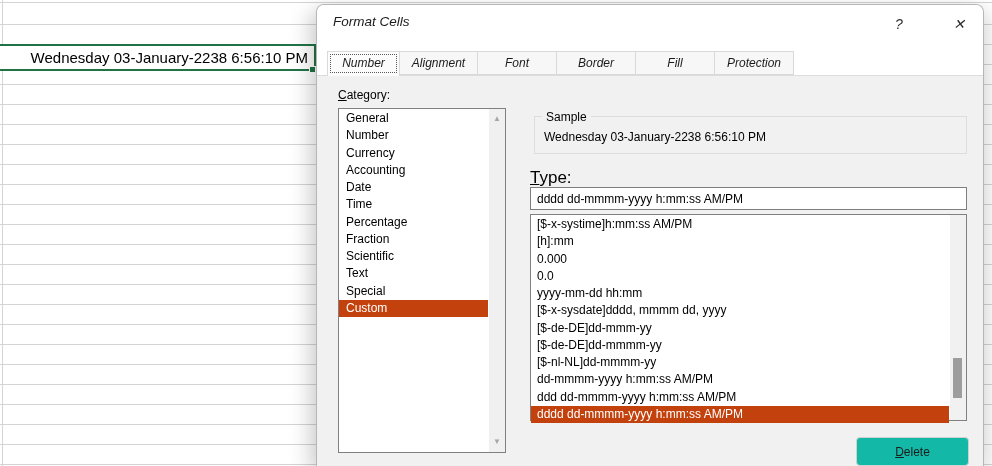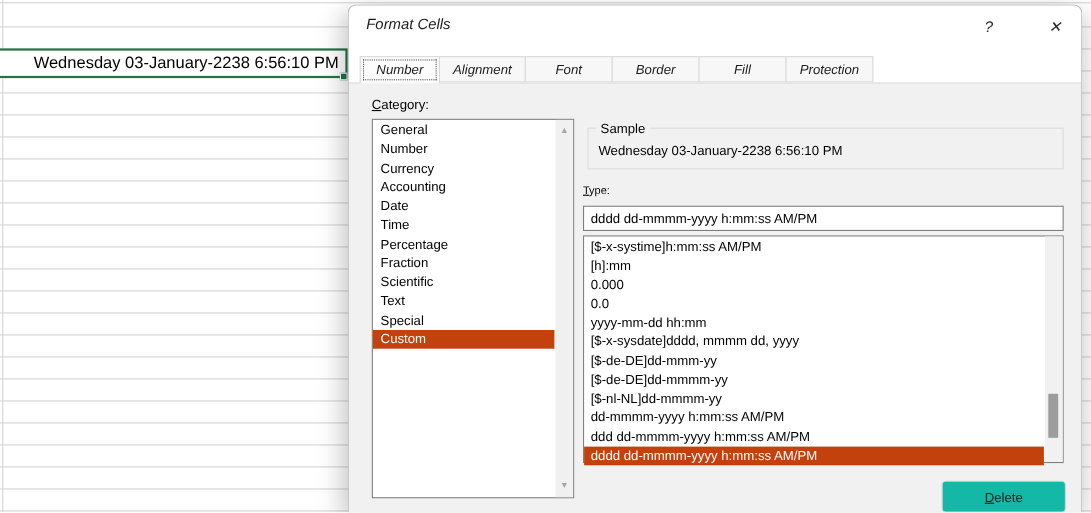--- a/index.html
+++ b/index.html
@@ -39,39 +39,39 @@
   }
   .tab:first-child { margin-left:0; }
   .tab.selected {
     position:relative; z-index:3; height:25px; background:#fcfcfc; border-bottom:none;
     outline:1px dotted #595959; outline-offset:-4px;
   }
 
   
   .category-label { position:absolute; left:21px; top:83px; font-size:12px; }
   .listbox {
-    position:absolute; left:21px; top:103px; width:184px; height:345px; box-sizing:border-box;
+    position:absolute; left:21px; top:103px; width:168px; height:345px; box-sizing:border-box;
     background:#fff; border:1px solid #808080;
   }
   .list-items { position:absolute; left:0; top:1px; width:calc(100% - 17px); }
   .list-item { height:17.25px; line-height:17.25px; font-size:12px; padding-left:7px;
                white-space:nowrap; overflow:hidden; cursor:default; }
   .list-item.selected { background:#c2410c; color:#fff; }
   .cat-scrollbar { position:absolute; right:0; top:0; width:16px; height:100%; background:#f0f0f0; }
   .scroll-arrow { position:absolute; left:0; width:16px; text-align:center; font-size:8px; color:#a6a6a6; line-height:14px; }
   .scroll-arrow.up { top:3px; }
   .scroll-arrow.down { bottom:3px; }
 
   
   .sample-box { position:absolute; left:217px; top:111px; width:433px; height:38px; box-sizing:border-box;
                 border:1px solid #dcdcdc; }
   .sample-legend { position:absolute; left:7px; top:-7px; background:#f1f1f1; padding:0 4px; font-size:12px; }
   .sample-value  { position:absolute; left:9px; top:13px; font-size:12px; white-space:nowrap; }
 
-  .type-label { position:absolute; left:213px; top:163px; font-size:10px; }
+  .type-label { position:absolute; left:213px; top:163px; font-size:17px; }
   .type-input {
     position:absolute; left:213px; top:182px; width:437px; height:23px; box-sizing:border-box;
     border:1px solid #7e7e7e; border-radius:0; background:#fff; font-family:inherit;
     font-size:12px; padding:0 6px; color:#000; outline:none;
   }
   .type-list {
     position:absolute; left:213px; top:209px; width:437px; height:207px; box-sizing:border-box;
     background:#fff; border:1px solid #808080;
   }
   .type-list .list-item { padding-left:6px; }

